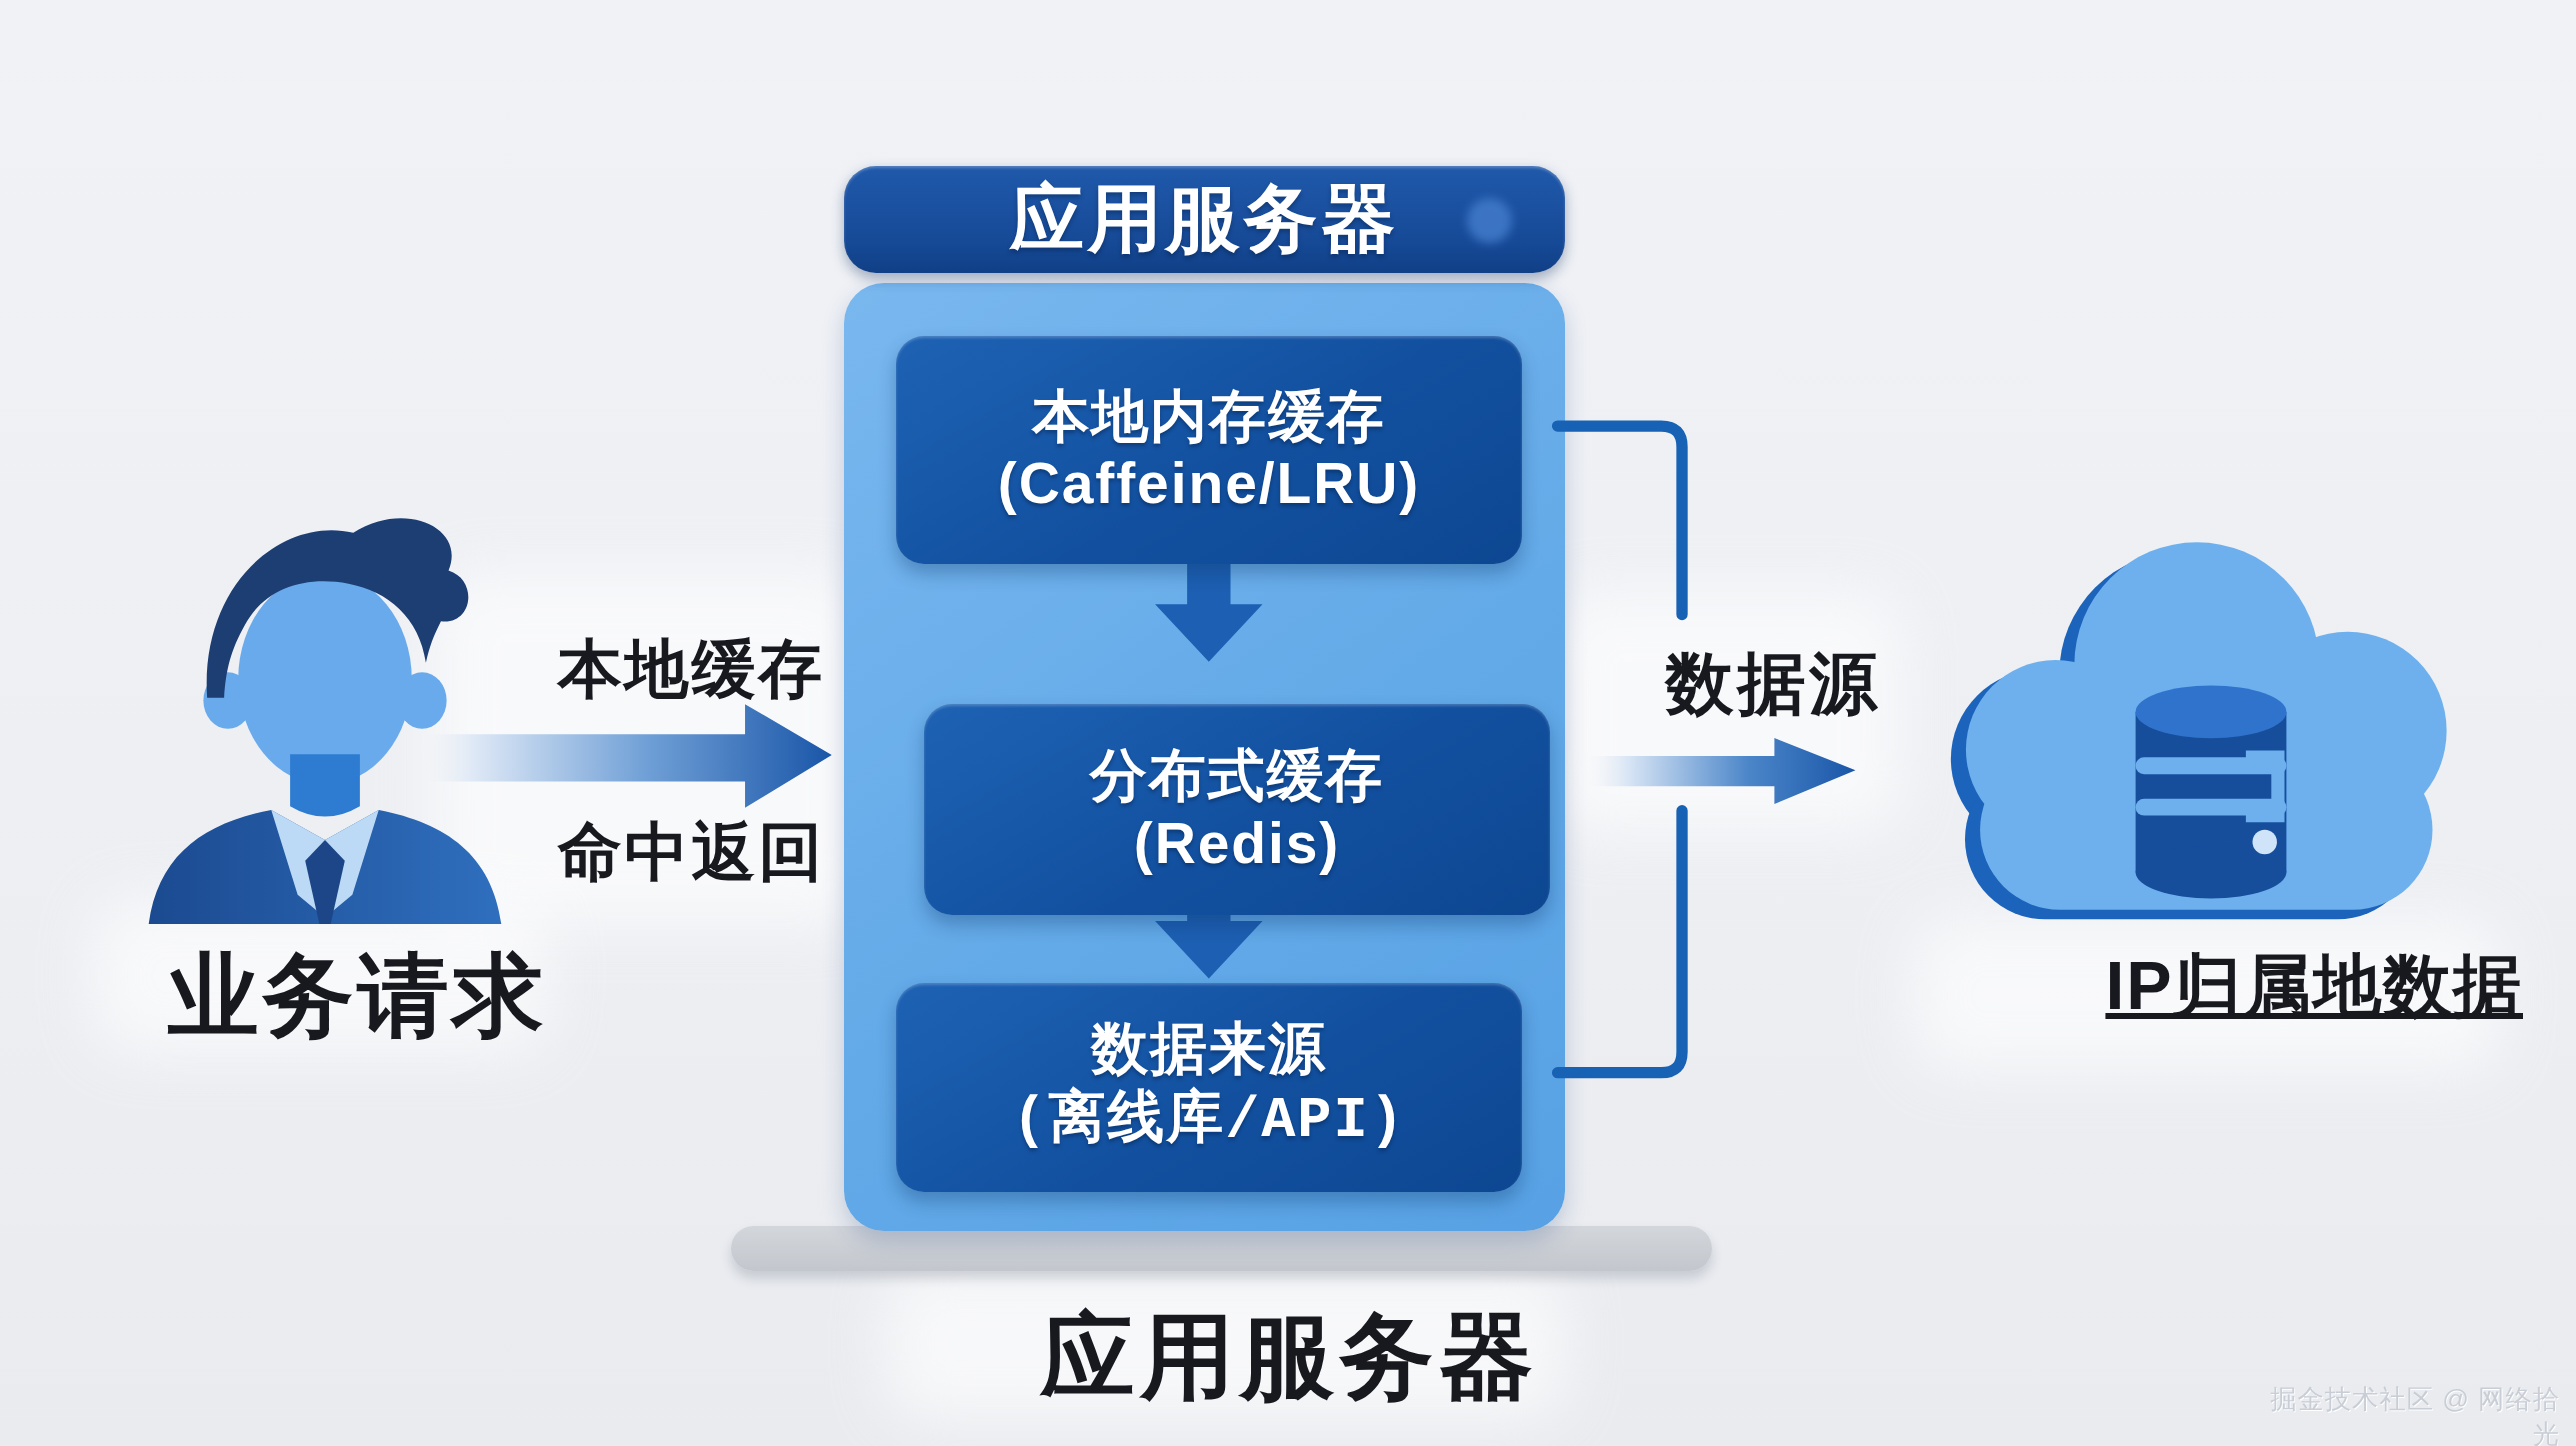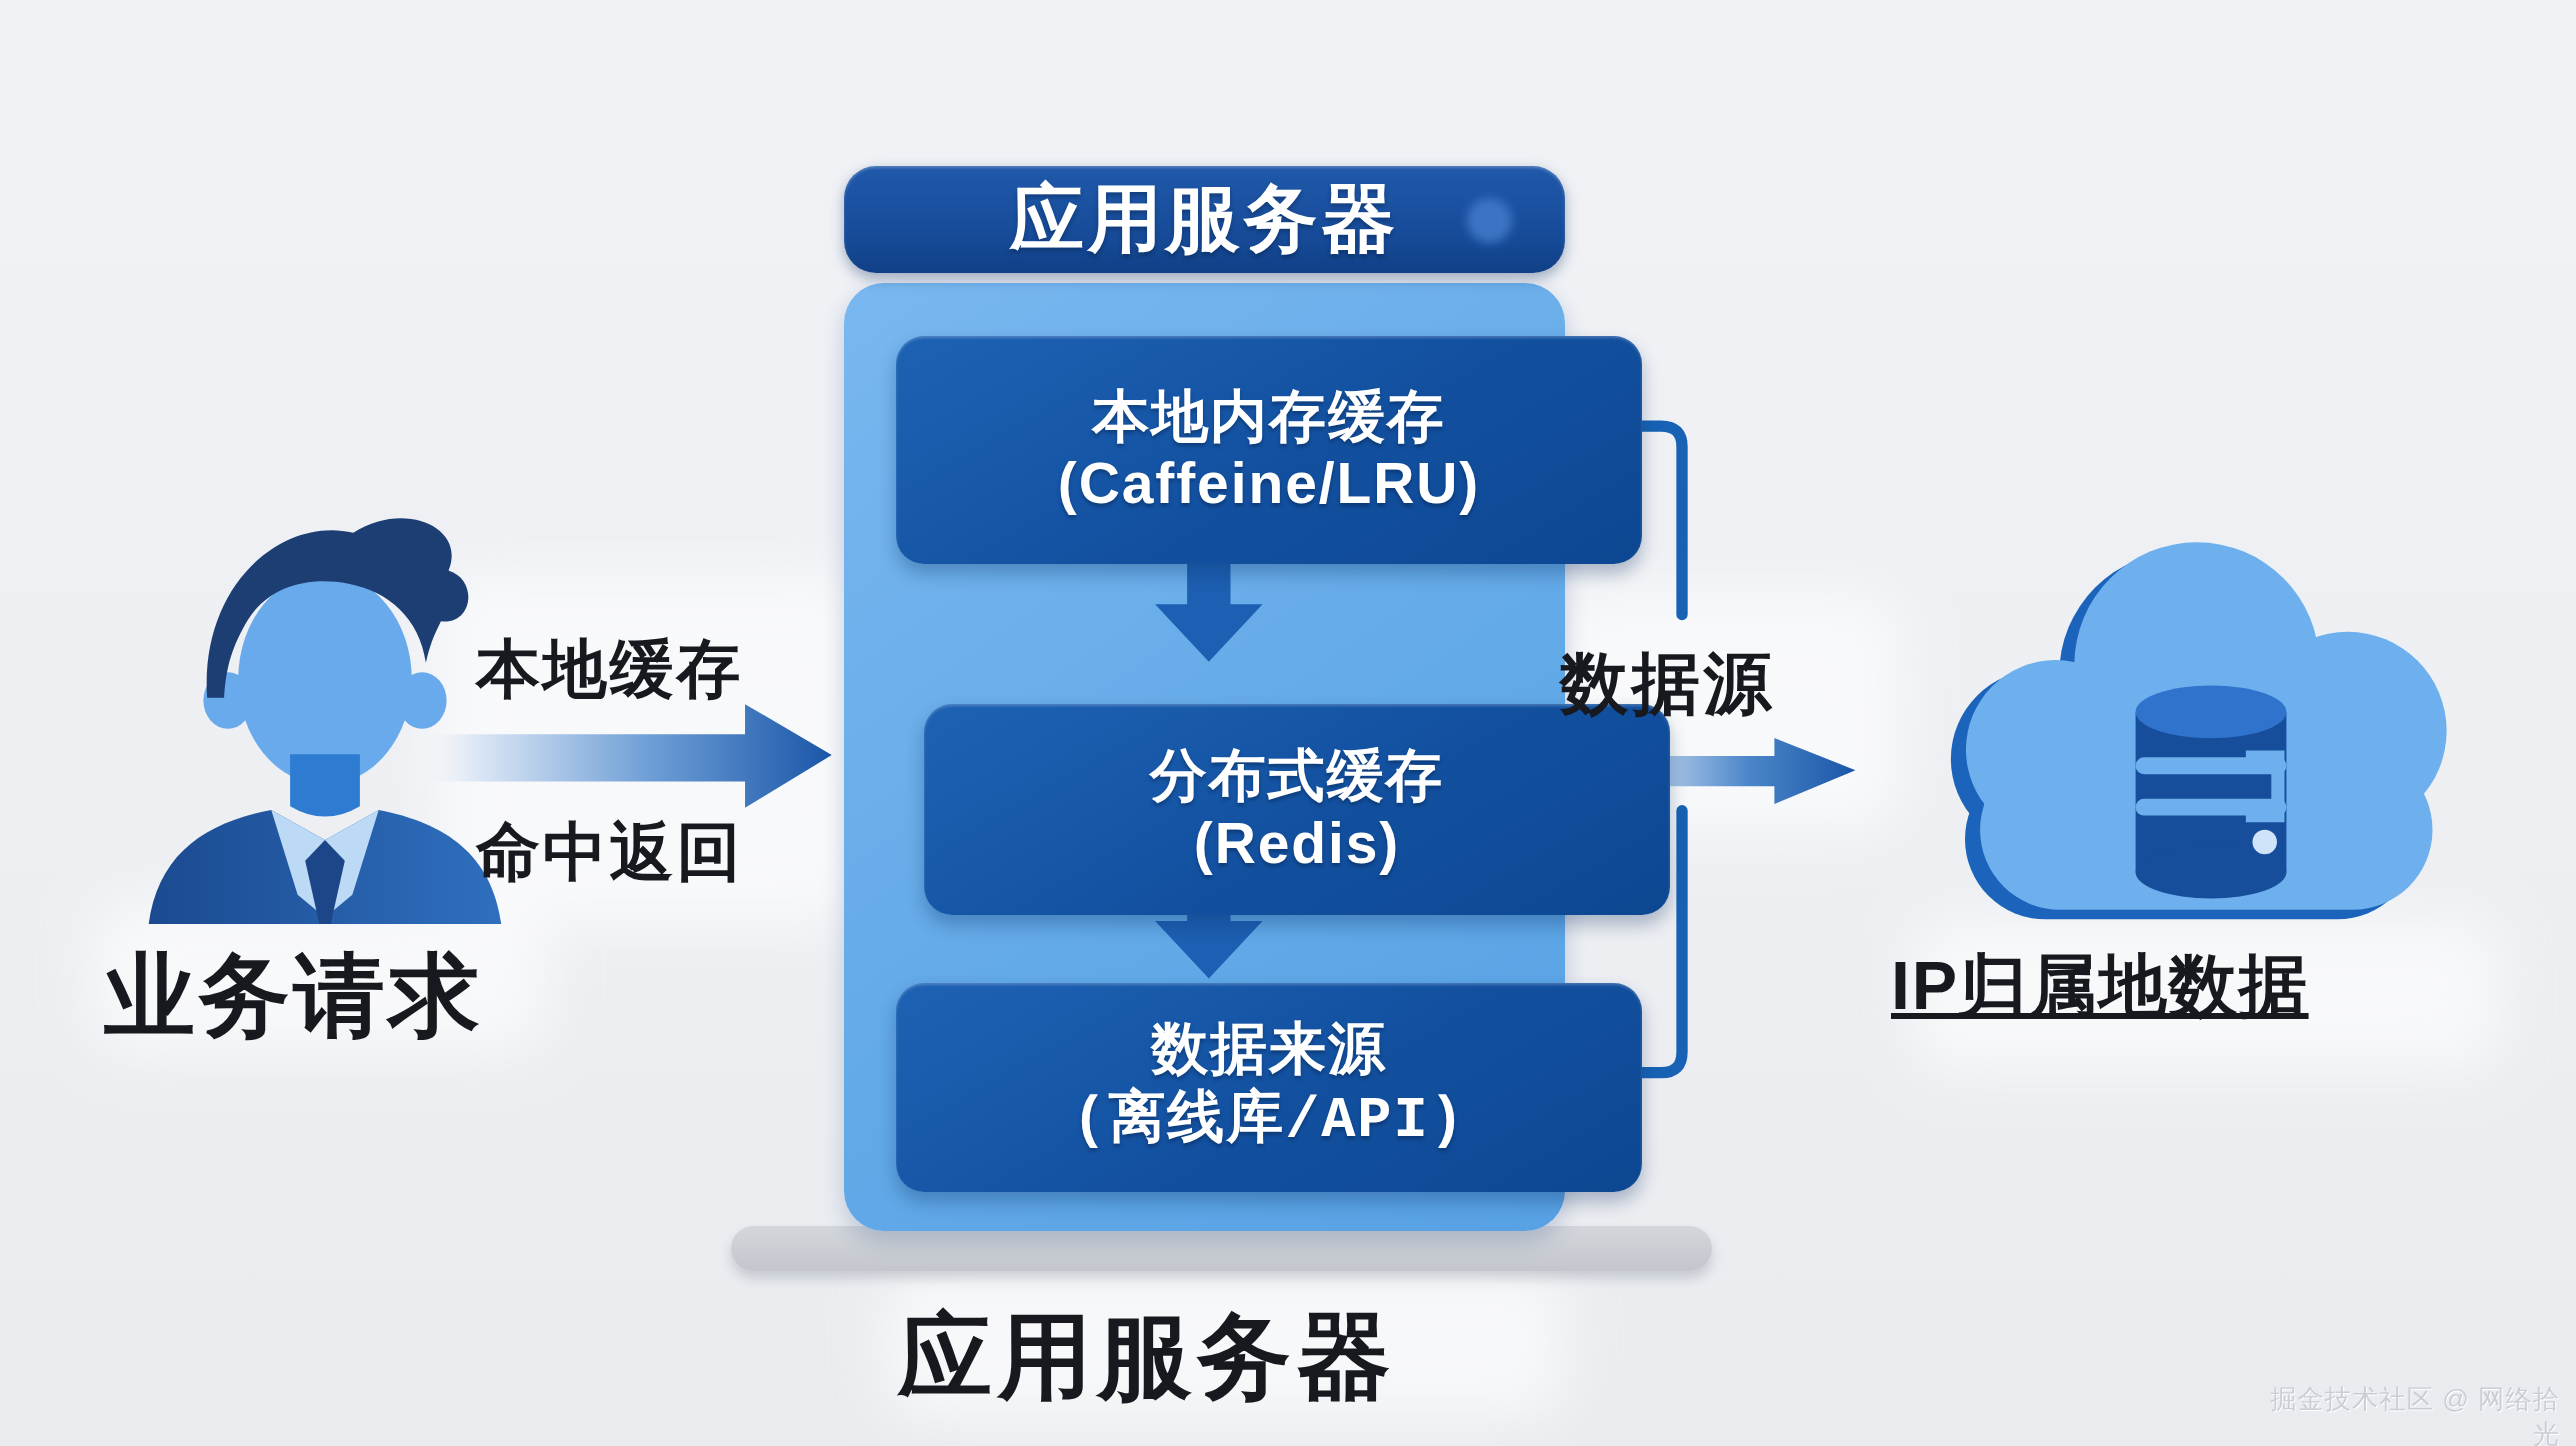--- a/index.html
+++ b/index.html
@@ -45,33 +45,33 @@
     color:#ffffff;font-size:74px;font-weight:bold;letter-spacing:3.8px;
     text-shadow:0 2.8px 4.7px rgba(0,20,50,.35);
   }
   .header-glow{
     position:absolute;right:53px;top:32px;width:45px;height:45px;border-radius:50%;
     background:#4079c8;filter:blur(4.7px);opacity:.9;
   }
 
   
   .layer-box{
-    position:absolute;left:896px;width:746px;z-index:5;
+    position:absolute;left:896px;width:626px;z-index:5;
     background:linear-gradient(150deg,#1e62b4 0%,#12509f 55%,#0d4792 100%);
     border-radius:28px;display:flex;flex-direction:column;align-items:center;justify-content:center;
     box-shadow:0 9.4px 17px rgba(10,45,95,.30), inset 0 1.9px 2.8px rgba(255,255,255,.22);
   }
   .layer-box .bt{color:#fff;font-size:57px;font-weight:bold;line-height:1.18;letter-spacing:1.9px;
     text-shadow:0 2.8px 3.8px rgba(0,20,50,.35);}
   .box-1{top:336px;height:228px;}
   .box-2{top:704px;height:211px;margin-left:28px;}
   .box-3{top:983px;height:209px;font-family:Liberation Mono, monospace;}
 
   
-  .lbl{position:absolute;color:#17191f;font-weight:bold;text-align:left;z-index:6;}
+  .lbl{position:absolute;color:#17191f;font-weight:bold;text-align:right;z-index:6;}
   .lbl-cache-top{left:476px;top:626px;width:349px;font-size:64px;letter-spacing:2.8px;}
   .lbl-cache-bottom{left:476px;top:809px;width:349px;font-size:64px;letter-spacing:2.8px;}
   .lbl-request{left:104px;top:935px;width:443px;font-size:91px;letter-spacing:3.8px;}
   .lbl-ds{left:1560px;top:639px;width:321px;font-size:68px;letter-spacing:3.8px;}
   .lbl-cloud{left:1891px;top:941px;width:632px;font-size:68px;letter-spacing:1.9px;text-decoration:underline;}
   .lbl-bottom{left:898px;top:1294px;width:641px;font-size:94px;letter-spacing:5.7px;}
 
   .person{position:absolute;left:141px;top:495px;width:368px;height:429px;z-index:5;}
   .cloud{position:absolute;left:1914px;top:514px;width:594px;height:443px;z-index:5;}
 

